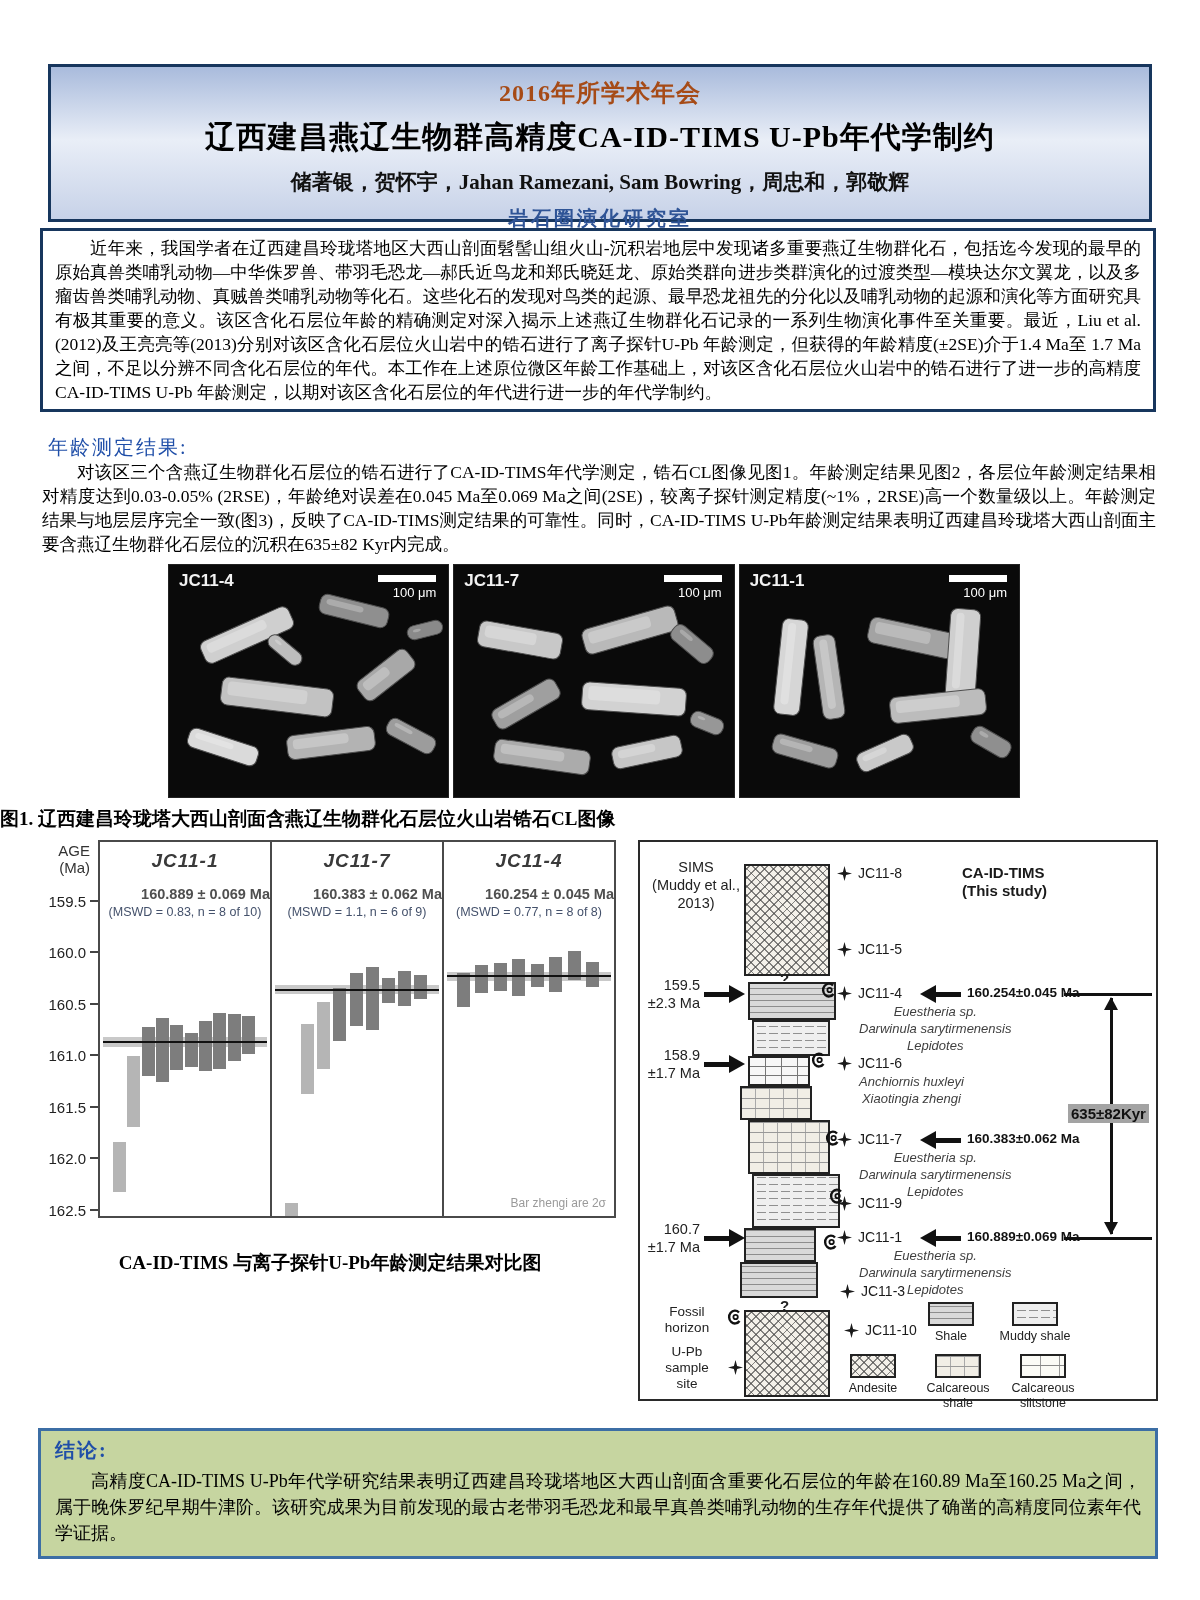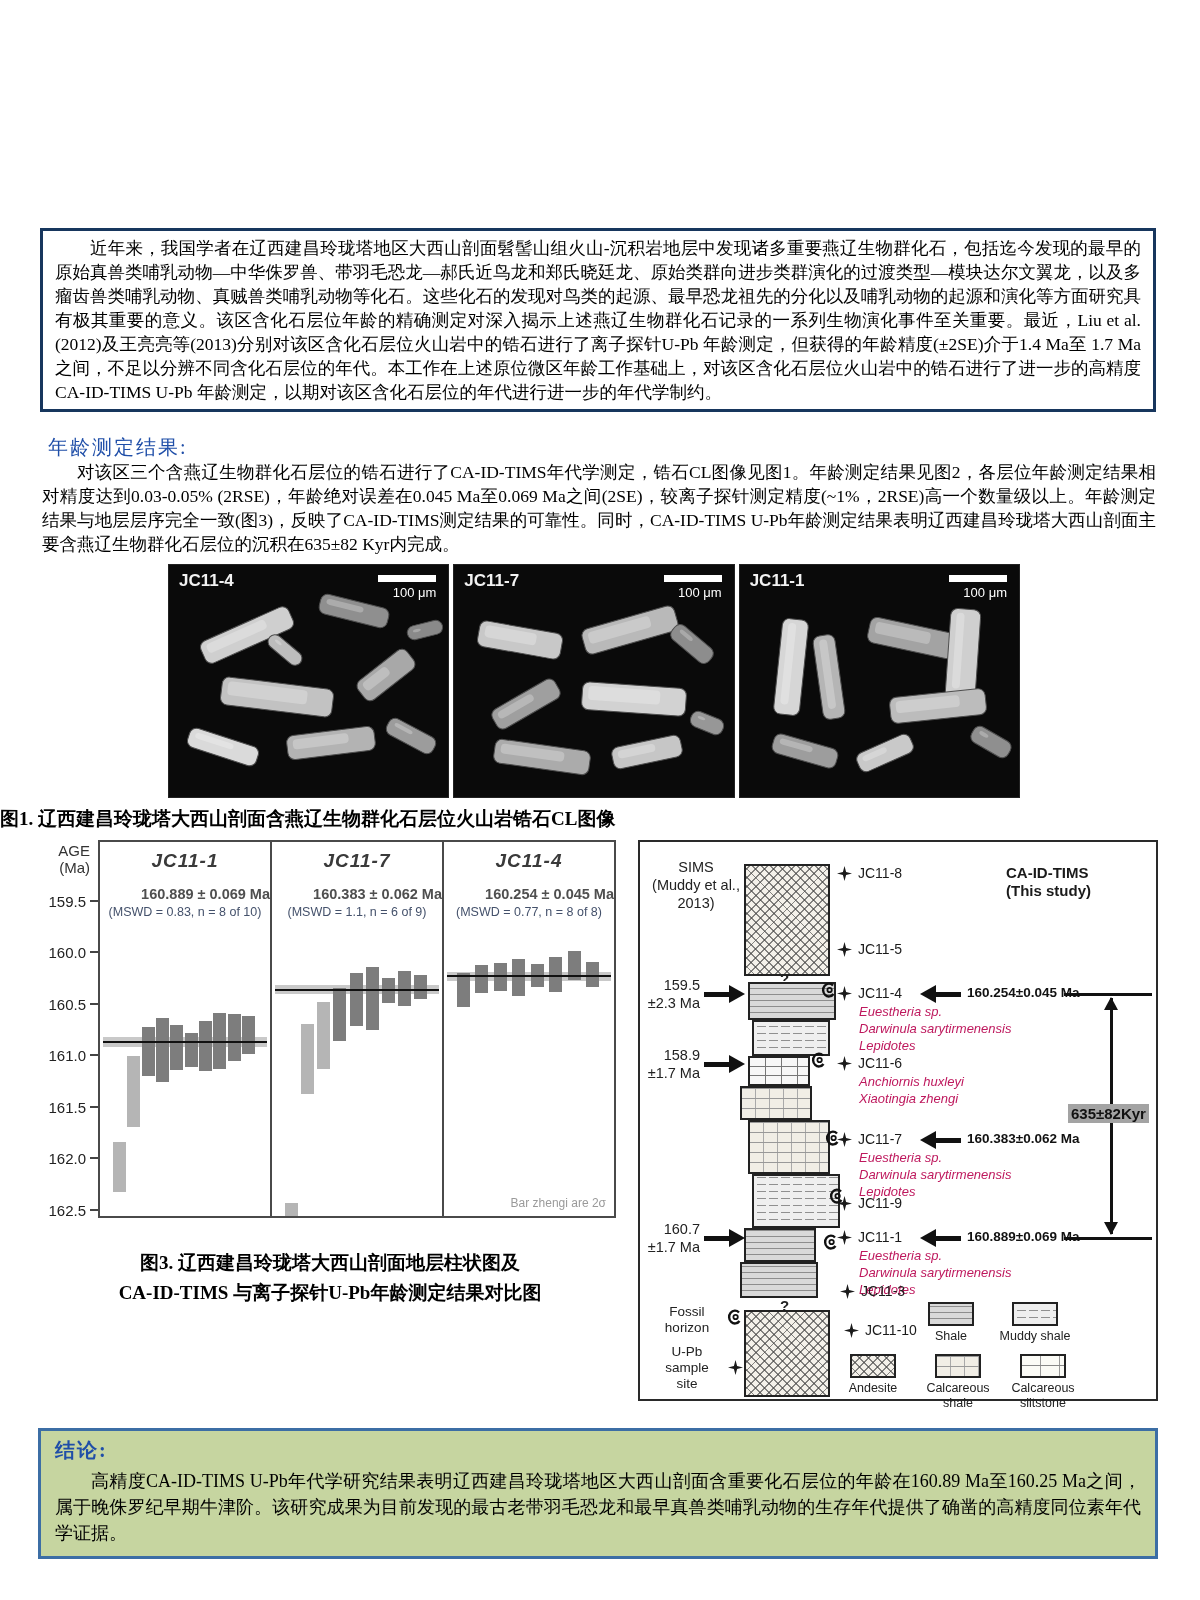--- a/index.html
+++ b/index.html
@@ -79,38 +79,44 @@
   .arrR::after{content:'';position:absolute;right:-15px;top:-6.5px;width:0;height:0;
                border-left:16px solid #111;border-top:9px solid transparent;border-bottom:9px solid transparent;}
   .arrL{position:absolute;height:5px;background:#111;}
   .arrL::before{content:'';position:absolute;left:-15px;top:-6.5px;width:0;height:0;
                 border-right:16px solid #111;border-top:9px solid transparent;border-bottom:9px solid transparent;}
   .hline{position:absolute;height:2.5px;background:#111;}
   .vline{position:absolute;width:2.5px;background:#111;}
   .tri-up{position:absolute;width:0;height:0;border-left:7px solid transparent;border-right:7px solid transparent;border-bottom:13px solid #111;}
   .tri-dn{position:absolute;width:0;height:0;border-left:7px solid transparent;border-right:7px solid transparent;border-top:13px solid #111;}
   .f3txt{position:absolute;font-size:14px;color:#1a1a1a;white-space:nowrap;}
-  .f3sp{position:absolute;font-size:13px;font-style:italic;color:#be185d;line-height:17px;white-space:nowrap;}
+  .f3sp{position:absolute;font-size:13px;font-style:italic;color:#404040;line-height:17px;white-space:nowrap;text-align:center;}
   .f3agelab{position:absolute;font-size:13.5px;font-weight:bold;color:#111;white-space:nowrap;}
   .f3sims{position:absolute;font-size:14.5px;color:#222;text-align:right;line-height:18px;}
   .f3q{position:absolute;font-size:15px;font-weight:bold;color:#222;}
   .swatch{position:absolute;width:46px;height:24px;border:2px solid #222;box-sizing:border-box;}
   .swlab{position:absolute;font-size:12.5px;color:#222;text-align:center;line-height:15px;}
   .leglab{position:absolute;font-size:13.5px;color:#222;text-align:center;line-height:16px;}
   
   .conc{position:absolute;left:38px;top:1428px;width:1120px;box-sizing:border-box;
         border:3px solid #3c6ea5;background:#c6d5a0;padding:6px 14px 10px 14px;}
   .conc .h{font-size:20px;font-weight:bold;color:#1f4ea8;letter-spacing:2px;}
   .conc .t{margin-top:4px;font-size:18px;line-height:26px;text-align:justify;}
 </style>
 </head>
 <body>
 
 <div class="page">
 
+  <div class="hdr">
+    <div class="conf">2016年所学术年会</div>
+    <div class="title">辽西建昌燕辽生物群高精度CA-ID-TIMS U-Pb年代学制约</div>
+    <div class="auth">储著银，贺怀宇，Jahan Ramezani, Sam Bowring，周忠和，郭敬辉</div>
+    <div class="lab">岩石圈演化研究室</div>
+  </div>
 
   <div class="abs">
     <div class="indent">近年来，我国学者在辽西建昌玲珑塔地区大西山剖面髫髻山组火山-沉积岩地层中发现诸多重要燕辽生物群化石，包括迄今发现的最早的原始真兽类哺乳动物—中华侏罗兽、带羽毛恐龙—郝氏近鸟龙和郑氏晓廷龙、原始类群向进步类群演化的过渡类型—模块达尔文翼龙，以及多瘤齿兽类哺乳动物、真贼兽类哺乳动物等化石。这些化石的发现对鸟类的起源、最早恐龙祖先的分化以及哺乳动物的起源和演化等方面研究具有极其重要的意义。该区含化石层位年龄的精确测定对深入揭示上述燕辽生物群化石记录的一系列生物演化事件至关重要。最近，Liu et al. (2012)及王亮亮等(2013)分别对该区含化石层位火山岩中的锆石进行了离子探针U-Pb 年龄测定，但获得的年龄精度(±2SE)介于1.4 Ma至 1.7 Ma之间，不足以分辨不同含化石层位的年代。本工作在上述原位微区年龄工作基础上，对该区含化石层位火山岩中的锆石进行了进一步的高精度CA-ID-TIMS U-Pb 年龄测定，以期对该区含化石层位的年代进行进一步的年代学制约。</div>
   </div>
 
   <div class="res-h">年龄测定结果:</div>
   <div class="res-p">
     <div class="indent">对该区三个含燕辽生物群化石层位的锆石进行了CA-ID-TIMS年代学测定，锆石CL图像见图1。年龄测定结果见图2，各层位年龄测定结果相对精度达到0.03-0.05% (2RSE)，年龄绝对误差在0.045 Ma至0.069 Ma之间(2SE)，较离子探针测定精度(~1%，2RSE)高一个数量级以上。年龄测定结果与地层层序完全一致(图3)，反映了CA-ID-TIMS测定结果的可靠性。同时，CA-ID-TIMS U-Pb年龄测定结果表明辽西建昌玲珑塔大西山剖面主要含燕辽生物群化石层位的沉积在635±82 Kyr内完成。</div>
   </div>
 
@@ -243,21 +249,20 @@
               <div class="bar" style="left: 86.7143px; top: 121.576px; height: 23.697px; background: rgb(125, 125, 125);"></div>
               <div class="bar" style="left: 105.143px; top: 115.394px; height: 35.0303px; background: rgb(125, 125, 125);"></div>
               <div class="bar" style="left: 123.571px; top: 109.212px; height: 28.8485px; background: rgb(125, 125, 125);"></div>
               <div class="bar" style="left: 142px; top: 119.515px; height: 25.7576px; background: rgb(125, 125, 125);"></div>
               <div class="meanline" style="top: 133.352px;"></div>
               <div class="f2note">Bar zhengi are 2σ</div>
             </div>
           </div>
       </div>
       <div class="fig3caps">
-        <div>图3. 辽西建昌玲珑塔大西山剖面地层柱状图及</div>
         <div>CA-ID-TIMS 与离子探针U-Pb年龄测定结果对比图</div>
       </div>
     </div>
     <div class="fig3-box" id="fig3box">
         <div class="unit pat-andesite" style="left: 104px; top: 22px; width: 86px; height: 112px;"></div>
         <div class="unit pat-shale" style="left: 108px; top: 140px; width: 88px; height: 38px;"></div>
         <div class="unit pat-muddy" style="left: 112px; top: 178px; width: 78px; height: 36px;"></div>
         <div class="unit pat-limestone" style="left: 108px; top: 214px; width: 62px; height: 30px;"></div>
         <div class="unit pat-calshale" style="left: 100px; top: 244px; width: 72px; height: 34px;"></div>
         <div class="unit pat-calshale" style="left: 108px; top: 278px; width: 82px; height: 54px;"></div>
@@ -265,21 +270,21 @@
         <div class="unit pat-shale" style="left: 104px; top: 386px; width: 72px; height: 34px;"></div>
         <div class="unit pat-shale" style="left: 100px; top: 420px; width: 78px; height: 36px;"></div>
         <div class="unit pat-andesite" style="left: 104px; top: 468px; width: 86px; height: 87px;"></div>
         <div class="f3q" style="left: 140px; top: 128px;">?</div>
         <div class="f3q" style="left: 140px; top: 455px;">?</div>
         <div class="f3sims" style="left: 8px; top: 16px; width: 96px; text-align: center;">
           <div>SIMS</div>
           <div>(Muddy et al.,</div>
           <div>2013)</div>
         </div>
-        <div class="f3txt" style="left: 322px; top: 22px; font-weight: bold; font-size: 15px; line-height: 18px; margin-left: 44px;">
+        <div class="f3txt" style="left: 322px; top: 22px; font-weight: bold; font-size: 15px; line-height: 18px;">
           <div>CA-ID-TIMS</div>
           <div>(This study)</div>
         </div>
         <div class="f3sims" style="left: 6px; top: 134px; width: 54px;">
           <div>159.5</div>
           <div>±2.3 Ma</div>
         </div>
         <div class="arrR" style="left: 64px; top: 149.5px; width: 26px;"></div>
         <div class="f3sims" style="left: 6px; top: 204px; width: 54px;">
           <div>158.9</div>

